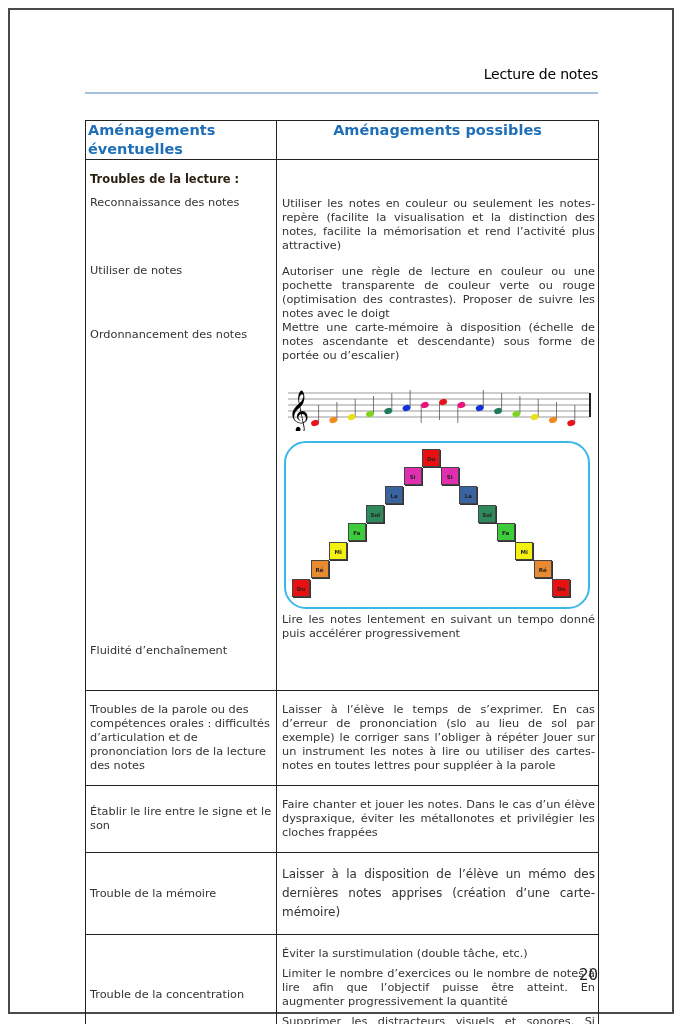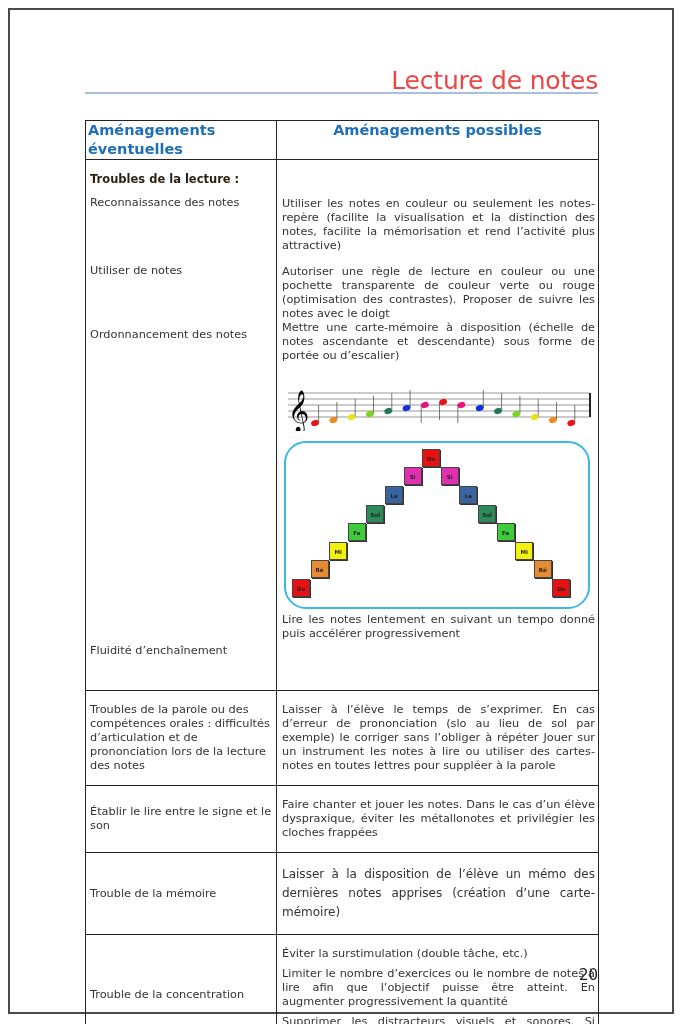--- a/index.html
+++ b/index.html
@@ -1,18 +1,18 @@
 <!DOCTYPE html>
 <html><head>
 <meta charset="utf-8">
 <style>
   html, body { margin:0; padding:0; background:#ffffff; }
   body { width:683px; height:1024px; position:relative; overflow:hidden; font-family:"DejaVu Sans", sans-serif; color:#222; }
   .page-frame { position:absolute; left:8px; top:8px; width:666px; height:1006px; border:2px solid #4a4a4a; box-sizing:border-box; }
-  .doc-title { position:absolute; right:85px; top:66px; font-size:25px; color:#ef4444; font-family:"DejaVu Sans", sans-serif; font-weight:normal; letter-spacing:-0.2px; }
+  .doc-title { position:absolute; right:85px; top:66px; font-size:14px; color:#000000; font-family:"DejaVu Sans", sans-serif; font-weight:normal; letter-spacing:-0.2px; }
   .title-rule { position:absolute; left:85px; top:92px; width:513px; height:2px; background:#a9bfe0; }
   table.main { position:absolute; left:85px; top:120px; width:514px; border-collapse:collapse; font-size:11.2px; line-height:14px; }
   table.main td, table.main th { border:1px solid #222; vertical-align:top; padding:12px 2px; }
   table.main th { color:#1f6fb8; font-size:14.5px; font-weight:bold; height:19px; line-height:19px; padding:0 2px; }
   th.col1 { width:186px; text-align:left; }
   th.col2 { text-align:center; }
   .sect { font-weight:bold; font-size:11.5px; color:#2a1f10; padding-left:4px; }
   .lbl { color:#333; font-size:11.3px; }
   .txt { color:#333; text-align:justify; font-size:11.3px; }
   td.c1 { padding-left:4px !important; }

